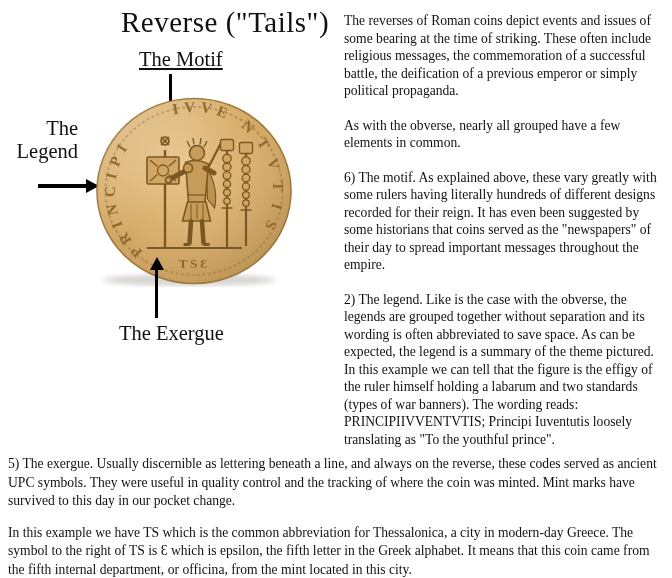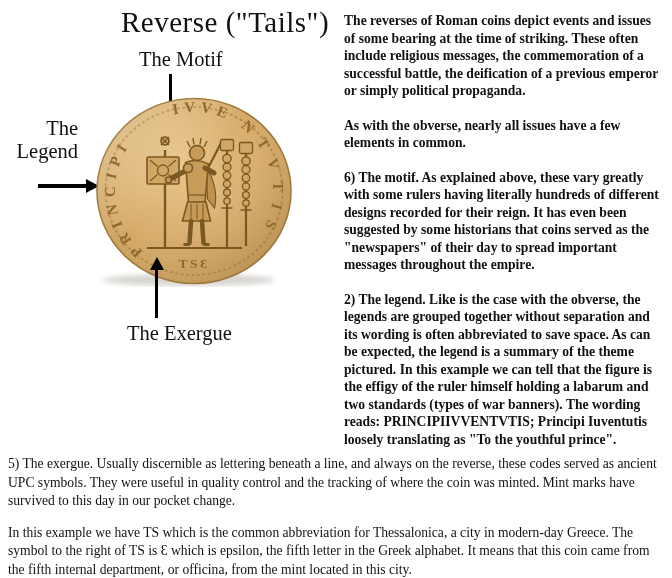--- a/index.html
+++ b/index.html
@@ -3,44 +3,44 @@
 <meta charset="utf-8">
 <style>
   html,body{margin:0;padding:0;background:#fff;}
   .page{position:relative;width:672px;height:578px;background:#ffffff;overflow:hidden;
         font-family:"Liberation Serif","DejaVu Serif",serif;color:#111;}
 
   .title{position:absolute;left:121px;top:6px;margin:0;font-size:29px;font-weight:normal;
          white-space:nowrap;letter-spacing:0.5px;}
 
   .callout{position:absolute;font-size:20.5px;line-height:1.12;}
-  .motif-label{left:139px;top:48px;white-space:nowrap;}
+  .motif-label{left:139px;top:48px;white-space:nowrap;text-decoration:underline;}
   .legend-label{left:12px;top:117px;width:66px;text-align:right;}
-  .exergue-label{left:127px;top:322px;white-space:nowrap;}
+  .exergue-label{left:119px;top:322px;white-space:nowrap;}
 
   
   .arrow-v{position:absolute;width:15px;display:flex;flex-direction:column;align-items:center;}
   .arrow-v .shaft{width:3px;background:#000;flex:1;}
   .head-down{width:0;height:0;border-left:7px solid transparent;border-right:7px solid transparent;
              border-top:13px solid #000;}
   .head-up{width:0;height:0;border-left:7px solid transparent;border-right:7px solid transparent;
            border-bottom:13px solid #000;}
   .motif-arrow{left:163px;top:74px;height:64px;}
   .exergue-arrow{left:149px;top:257px;height:61px;}
   .arrow-h{position:absolute;display:flex;align-items:center;}
   .arrow-h .shaft{height:4px;background:#000;}
   .head-right{width:0;height:0;border-top:7px solid transparent;border-bottom:7px solid transparent;
               border-left:13px solid #000;}
   .legend-arrow{left:38px;top:179px;}
   .legend-arrow .shaft{width:48px;}
 
   .coin-svg{position:absolute;left:93px;top:96px;width:203px;height:191px;}
 
   .right-col{position:absolute;left:344px;top:12px;width:319px;font-size:13.6px;line-height:17.5px;}
-  .right-col p{margin:0 0 17px 0;font-weight:bold;}
+  .right-col p{margin:0 0 17px 0;}
   .bottom-section{position:absolute;left:8px;top:455px;width:652px;font-size:13.6px;line-height:18.5px;}
   .bottom-section p{margin:0 0 13px 0;}
 
   .coin-legend{font-family:"Liberation Serif","DejaVu Serif",serif;font-weight:bold;fill:#8f6a2e;}
 </style>
 </head>
 <body>
 
 <div class="page">
 
@@ -154,21 +154,21 @@
   </svg>
 
   <div class="arrow-v exergue-arrow">
     <div class="head-up"></div>
     <div class="shaft"></div>
   </div>
   <div class="callout exergue-label">The Exergue</div>
 
   <div class="right-col">
     <p>The reverses of Roman coins depict events and issues of some bearing at the time of striking. These often include religious messages, the commemoration of a successful battle, the deification of a previous emperor or simply political propaganda.</p>
-    <p>As with the obverse, nearly all issues have a few elements in common.</p>
+    <p>As with the obverse, nearly all grouped have a few elements in common.</p>
     <p>6) The motif. As explained above, these vary greatly with some rulers having literally hundreds of different designs recorded for their reign. It has even been suggested by some historians that coins served as the "newspapers" of their day to spread important messages throughout the empire.</p>
     <p>2) The legend. Like is the case with the obverse, the legends are grouped together without separation and its wording is often abbreviated to save space. As can be expected, the legend is a summary of the theme pictured. In this example we can tell that the figure is the effigy of the ruler himself holding a labarum and two standards (types of war banners). The wording reads: PRINCIPIIVVENTVTIS; Principi Iuventutis loosely translating as "To the youthful prince".</p>
   </div>
 
   <div class="bottom-section">
     <p>5) The exergue. Usually discernible as lettering beneath a line, and always on the reverse, these codes served as ancient UPC symbols. They were useful in quality control and the tracking of where the coin was minted. Mint marks have survived to this day in our pocket change.</p>
     <p>In this example we have TS which is the common abbreviation for Thessalonica, a city in modern-day Greece. The symbol to the right of TS is Ɛ which is epsilon, the fifth letter in the Greek alphabet. It means that this coin came from the fifth internal department, or officina, from the mint located in this city.</p>
   </div>
 
 </div>

